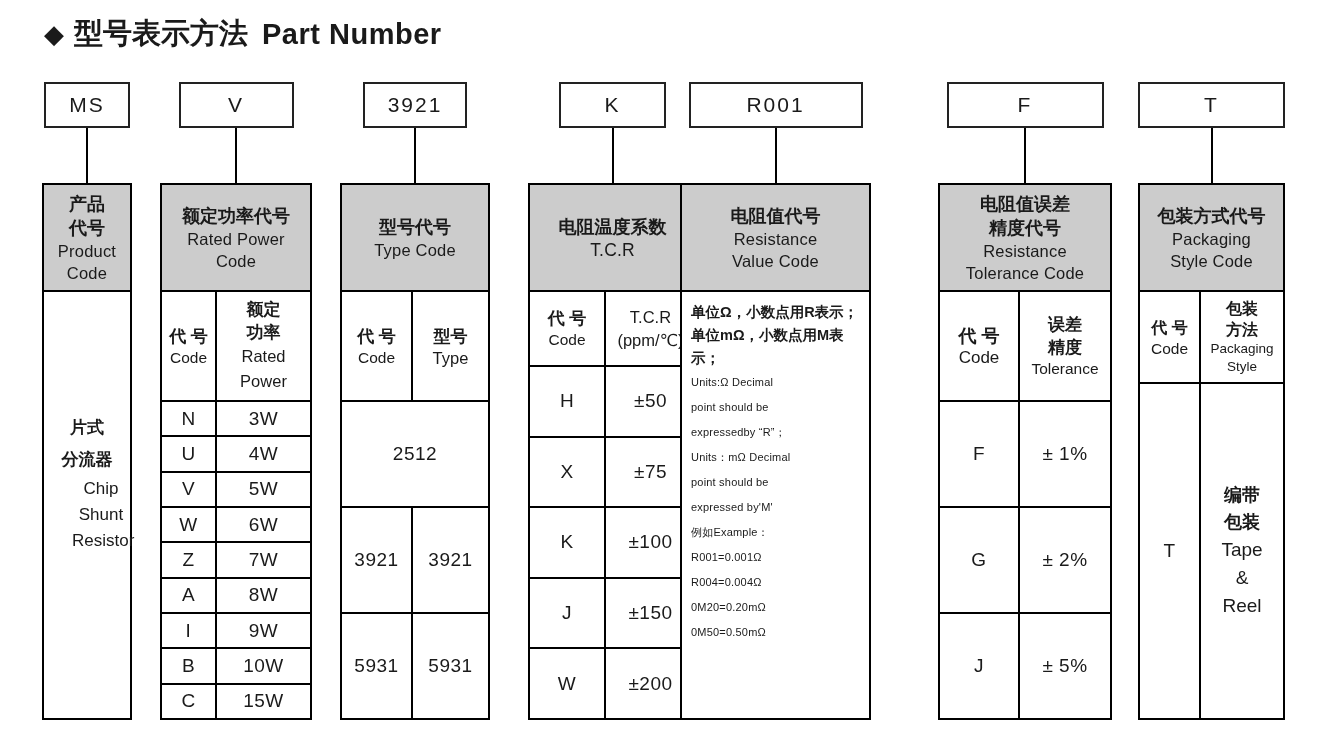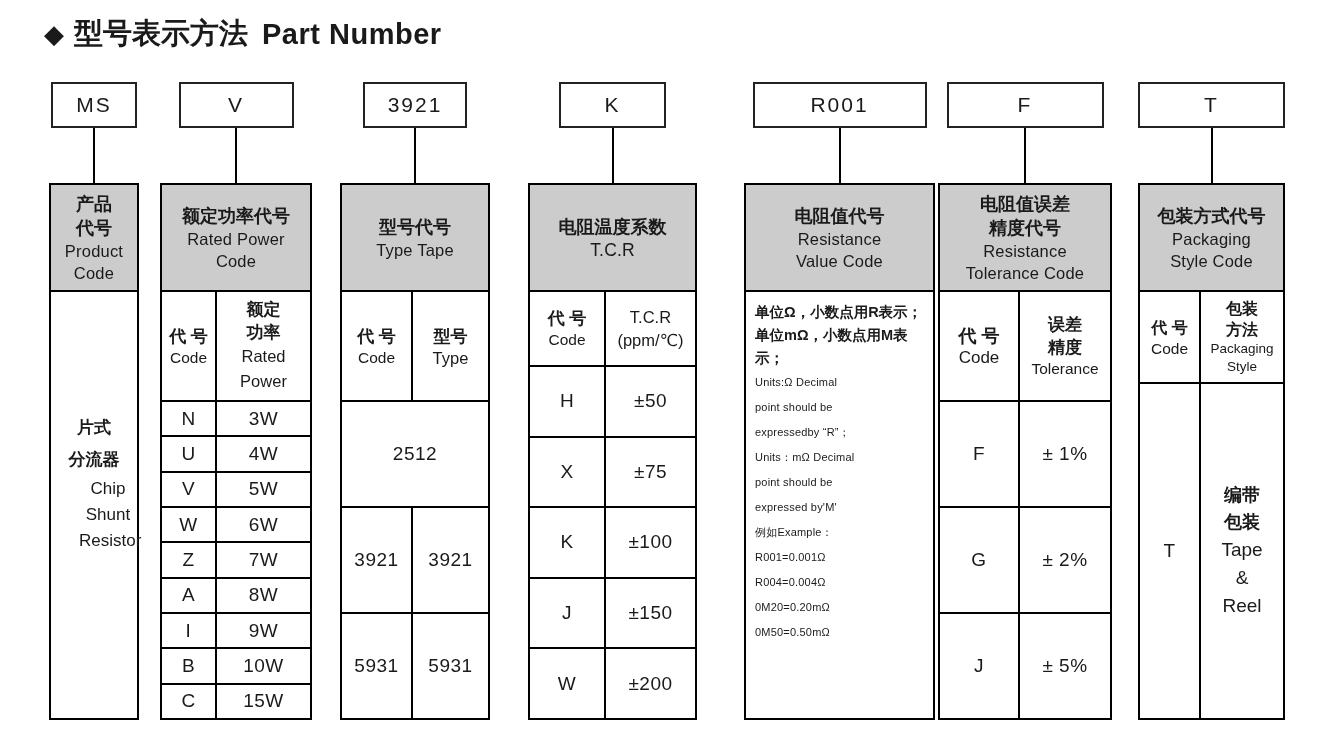--- a/index.html
+++ b/index.html
@@ -54,21 +54,21 @@
 <body>
 
 <div id="stage">
 
   <div class="page-title">
     <span class="diamond">◆</span>
     <span class="t-zh">型号表示方法</span>
     <span class="t-en">Part Number</span>
   </div>
 
-  <div class="col" style="left:49px;width:90px;">
+  <div class="col" style="left:42px;width:90px;">
     <div class="code-box" style="width:86px;">MS</div>
     <div class="connector"></div>
     <div class="tbl">
       <div class="hdr">
         <div class="zh">产品
 代号</div>
         <div class="en">Product
 Code</div>
       </div>
       <div class="body-free" style="padding-top:120px;">
@@ -142,21 +142,21 @@
       </div>
     </div>
   </div>
 
   <div class="col" style="left:340px;width:150px;">
     <div class="code-box" style="width:104px;">3921</div>
     <div class="connector"></div>
     <div class="tbl">
       <div class="hdr">
         <div class="zh">型号代号</div>
-        <div class="en">Type Tape</div>
+        <div class="en">Type Code</div>
       </div>
       <div class="sub" style="height:108px;">
         <div class="cell lcell" style="width:71px;">
           <div class="zh-s">代 号</div>
           <div class="en-s">Code</div>
         </div>
         <div class="cell rcell">
           <div class="zh-s">型号</div>
           <div class="en-s" style="font-size:16.5px;">Type</div>
         </div>
@@ -213,21 +213,21 @@
             <div class="cell rcell val">±150</div>
           </div>
         <div class="row">
             <div class="cell lcell val" style="width:76px;">W</div>
             <div class="cell rcell val">±200</div>
           </div>
       </div>
     </div>
   </div>
 
-  <div class="col" style="left:744px;width:191px;border-radius:8px;">
+  <div class="col" style="left:680px;width:191px;border-radius:8px;">
     <div class="code-box" style="width:174px;">R001</div>
     <div class="connector"></div>
     <div class="tbl">
       <div class="hdr">
         <div class="zh">电阻值代号</div>
         <div class="en">Resistance
 Value Code</div>
       </div>
       <div class="notes">
         <div class="note-zh">单位Ω，小数点用R表示；

